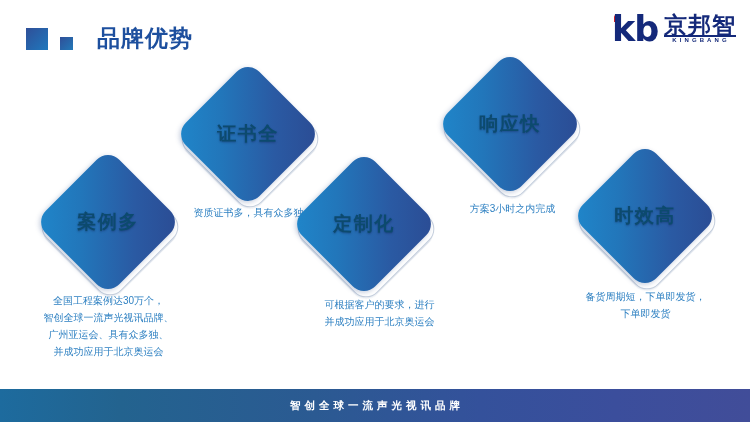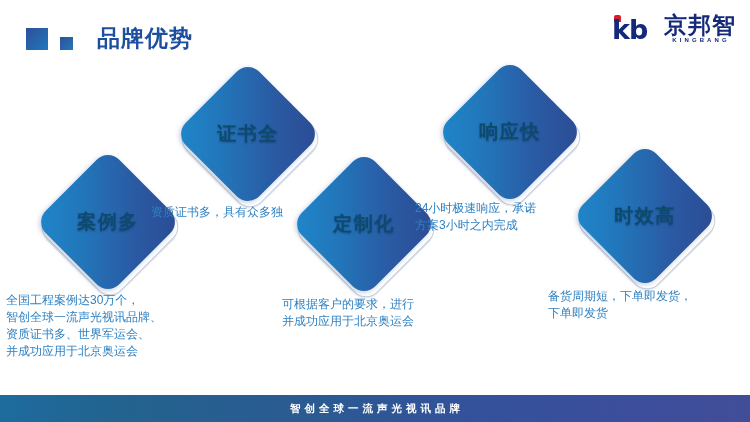--- a/index.html
+++ b/index.html
@@ -77,39 +77,40 @@
     top: 1px;
     width: 7px;
     height: 7px;
     background: #d81f26;
     border-radius: 2px 2px 0 0;
   }
   .logo-kb {
     position: absolute;
     left: 0;
     top: 2px;
-    font-size: 27px;
+    font-size: 35px;
     font-weight: bold;
     color: #14297a;
     line-height: 27px;
     font-family: "DejaVu Sans", sans-serif;
     letter-spacing: -1px;
   }
   .logo-cn {
     margin-left: 6px;
     display: flex;
     flex-direction: column;
     justify-content: center;
   }
   .logo-cn-main {
     font-size: 23px;
     font-weight: bold;
     color: #14297a;
     line-height: 22px;
     letter-spacing: 1px;
+    text-decoration: underline;
   }
   .logo-cn-sub {
     font-size: 6px;
     font-weight: bold;
     color: #14297a;
     letter-spacing: 3.1px;
     line-height: 8px;
     text-align: center;
     padding-left: 2px;
   }
@@ -170,36 +171,36 @@
     font-size: 19px;
     font-weight: bold;
     letter-spacing: 1.5px;
     text-shadow: 0 1px 2px rgba(20,40,90,0.45);
     white-space: nowrap;
   }
 
   .caption {
     position: absolute;
     color: #2f81c2;
-    font-size: 12px;
+    font-size: 10px;
     line-height: 17px;
-    text-align: left;
+    text-align: center;
     white-space: nowrap;
   }
   .caption div {
     white-space: nowrap;
   }
 
   
   .footer {
     position: absolute;
     left: 0;
     bottom: 0;
     width: 750px;
-    height: 27px;
+    height: 33px;
     background: linear-gradient(90deg, #1d6b9e 0%, #23638f 16%, #2b5a92 42%, #34519b 64%, #3b4e9c 82%, #414d99 100%);
     display: flex;
     align-items: center;
     justify-content: center;
   }
   .footer-text {
     color: #ffffff;
     font-size: 10.5px;
     font-weight: bold;
     letter-spacing: 4px;
@@ -232,21 +233,21 @@
   <div class="item">
     <div class="diamond-wrap" style="left:56px; top:170px;">
       <div class="diamond-shadow"></div>
       <div class="diamond-shadow2"></div>
       <div class="diamond"></div>
       <div class="diamond-label">案例多</div>
     </div>
     <div class="caption" style="left:6px; top:292px; width:205px;">
       <div>全国工程案例达30万个，</div>
       <div>智创全球一流声光视讯品牌、</div>
-      <div>资质证书多、世界军运会、</div>
+      <div>广州亚运会、具有众多独、</div>
       <div>并成功应用于北京奥运会</div>
     </div>
   </div>
 
   <div class="item">
     <div class="diamond-wrap" style="left:196px; top:82px;">
       <div class="diamond-shadow"></div>
       <div class="diamond-shadow2"></div>
       <div class="diamond"></div>
       <div class="diamond-label">证书全</div>
@@ -263,28 +264,27 @@
       <div class="diamond"></div>
       <div class="diamond-label">定制化</div>
     </div>
     <div class="caption" style="left:282px; top:296px; width:195px;">
       <div>可根据客户的要求，进行</div>
       <div>并成功应用于北京奥运会</div>
     </div>
   </div>
 
   <div class="item">
-    <div class="diamond-wrap" style="left:458px; top:80px;">
+    <div class="diamond-wrap" style="left:458px; top:72px;">
       <div class="diamond-shadow"></div>
       <div class="diamond-shadow2"></div>
       <div class="diamond"></div>
       <div class="diamond-label">响应快</div>
     </div>
     <div class="caption" style="left:415px; top:200px; width:195px;">
-      <div>24小时极速响应，承诺</div>
       <div>方案3小时之内完成</div>
     </div>
   </div>
 
   <div class="item">
     <div class="diamond-wrap" style="left:593px; top:164px;">
       <div class="diamond-shadow"></div>
       <div class="diamond-shadow2"></div>
       <div class="diamond"></div>
       <div class="diamond-label">时效高</div>

